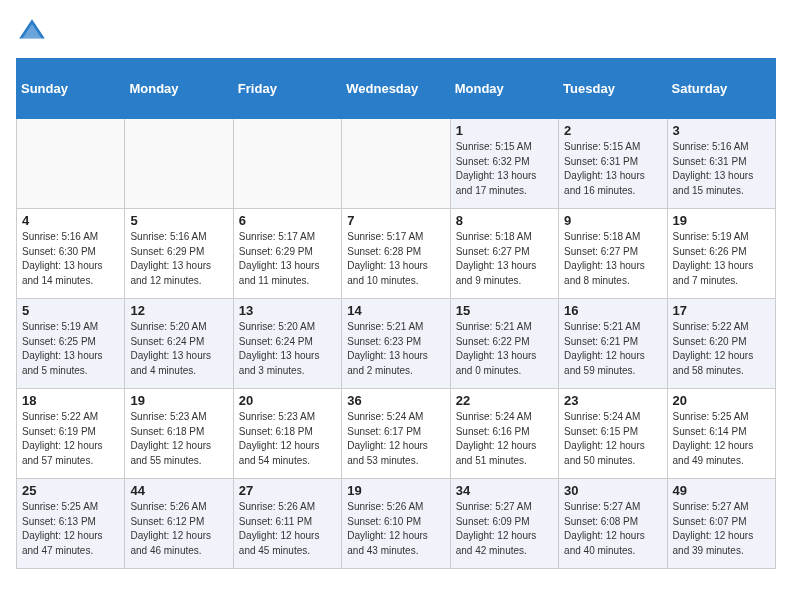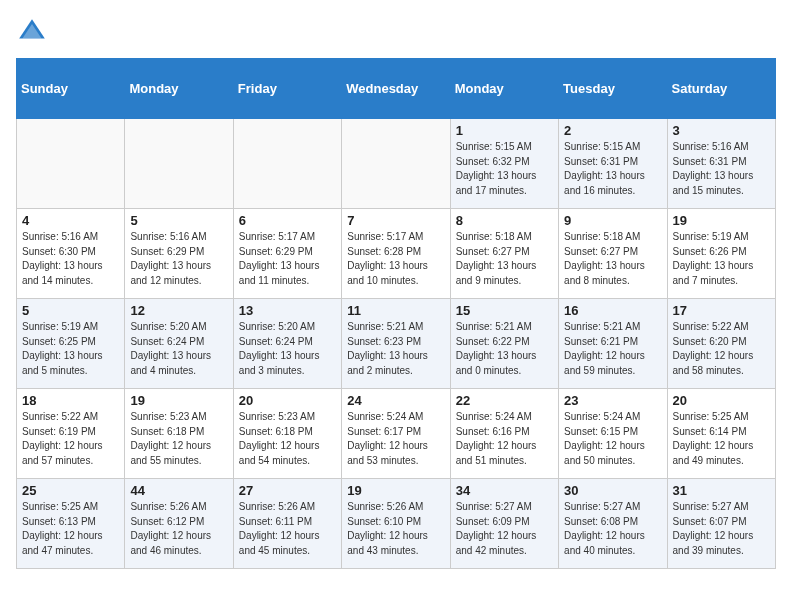--- a/index.html
+++ b/index.html
@@ -213,21 +213,21 @@
 and 4 minutes.</div>
         </td>
         <td>
           <div class="day-number">13</div>
           <div class="day-info" style="white-space: pre-line;">Sunrise: 5:20 AM
 Sunset: 6:24 PM
 Daylight: 13 hours
 and 3 minutes.</div>
         </td>
         <td>
-          <div class="day-number">11</div>
+          <div class="day-number">14</div>
           <div class="day-info" style="white-space: pre-line;">Sunrise: 5:21 AM
 Sunset: 6:23 PM
 Daylight: 13 hours
 and 2 minutes.</div>
         </td>
         <td>
           <div class="day-number">15</div>
           <div class="day-info" style="white-space: pre-line;">Sunrise: 5:21 AM
 Sunset: 6:22 PM
 Daylight: 13 hours
@@ -264,21 +264,21 @@
 and 55 minutes.</div>
         </td>
         <td>
           <div class="day-number">20</div>
           <div class="day-info" style="white-space: pre-line;">Sunrise: 5:23 AM
 Sunset: 6:18 PM
 Daylight: 12 hours
 and 54 minutes.</div>
         </td>
         <td>
-          <div class="day-number">24</div>
+          <div class="day-number">36</div>
           <div class="day-info" style="white-space: pre-line;">Sunrise: 5:24 AM
 Sunset: 6:17 PM
 Daylight: 12 hours
 and 53 minutes.</div>
         </td>
         <td>
           <div class="day-number">22</div>
           <div class="day-info" style="white-space: pre-line;">Sunrise: 5:24 AM
 Sunset: 6:16 PM
 Daylight: 12 hours
@@ -336,21 +336,21 @@
 and 42 minutes.</div>
         </td>
         <td>
           <div class="day-number">30</div>
           <div class="day-info" style="white-space: pre-line;">Sunrise: 5:27 AM
 Sunset: 6:08 PM
 Daylight: 12 hours
 and 40 minutes.</div>
         </td>
         <td>
-          <div class="day-number">31</div>
+          <div class="day-number">49</div>
           <div class="day-info" style="white-space: pre-line;">Sunrise: 5:27 AM
 Sunset: 6:07 PM
 Daylight: 12 hours
 and 39 minutes.</div>
         </td>
       </tr>
     </tbody>
 </table>
 
 </body></html>

